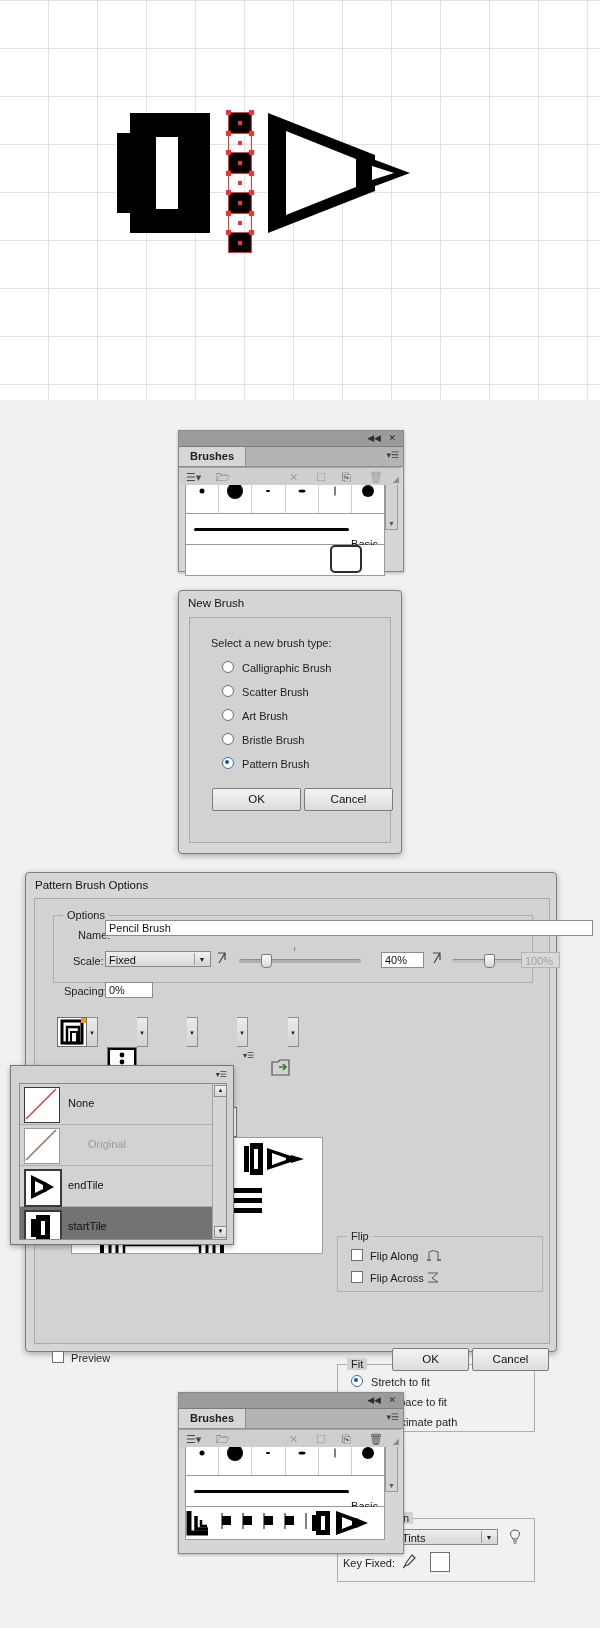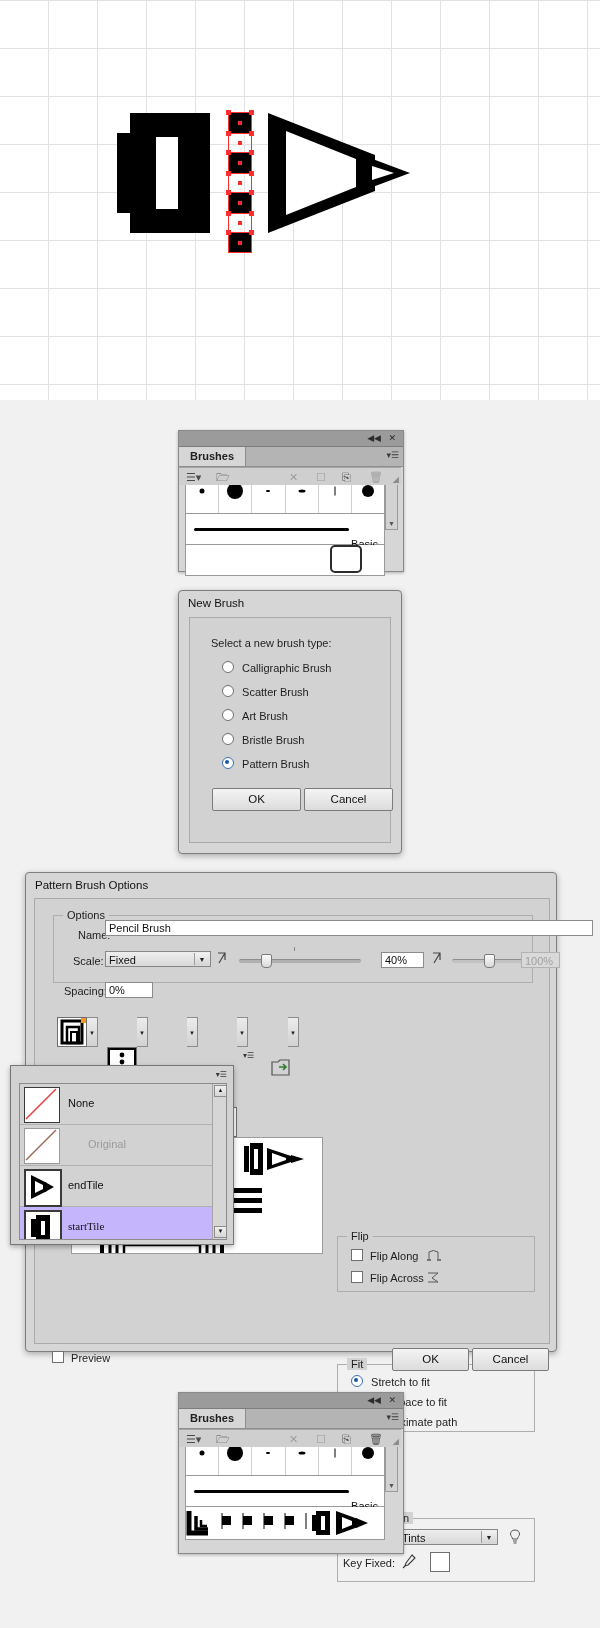--- a/index.html
+++ b/index.html
@@ -101,21 +101,21 @@
   .tilearrow{
     background:linear-gradient(#ececec,#d2d2d2);border:1px solid #8d8d8d;border-left:none;
     box-sizing:border-box;font-size:6px;text-align:center;color:#222;
   }
   .corner-dot{position:absolute;right:0;top:0;width:5px;height:5px;background:#f59b18;}
 
   
   .tilelist{background:#d2d2d2;border:1px solid #777;box-shadow:0 2px 5px rgba(0,0,0,.3);}
   .tl-head{height:17px;position:relative;}
   .tl-row{height:40px;border-bottom:1px solid #b1b1b1;position:relative;background:#d2d2d2;}
-  .tl-row.sel{background:#c4b5fd;font-family:Liberation Serif, serif;}
+  .tl-row.sel{background:#737373;}
   .tl-thumb{position:absolute;left:4px;top:3px;width:34px;height:34px;background:#fff;border:1px solid #3a3a3a;overflow:hidden;}
   .tl-txt{position:absolute;left:48px;top:13px;font-size:11px;color:#111;}
   .tl-txt.muted{color:#9b9b9b;margin-left:20px;}
   .tl-scroll{position:absolute;right:0;top:0;bottom:0;width:13px;background:#d6d6d6;border-left:1px solid #a4a4a4;}
 
   .prevarea{background:#fff;border:1px solid #9b9b9b;overflow:hidden;position:relative;}
   svg{display:block;}
 </style>
 </head>
 <body>
@@ -375,21 +375,21 @@
           <g fill="none" stroke="#000">
             <rect x="30" y="88" width="120" height="34" stroke-width="4"></rect>
             <rect x="38" y="95" width="104" height="28" stroke-width="3"></rect>
             <rect x="45" y="101" width="90" height="24" stroke-width="3"></rect>
             <rect x="52" y="107" width="76" height="20" stroke-width="2.5"></rect>
           </g>
         </g>
       </svg>
     </div>
 
-    <div class="abs group" style="left:302px;top:152px;width:196px;height:54px;">
+    <div class="abs group" style="left:302px;top:152px;width:196px;height:54px;padding-left:8px;">
       <span class="group-lbl">Flip</span>
       <div class="abs" style="left:13px;top:12px;">
         <span class="chk"></span>
         <span class="lbl" style="margin-left:4px;">Flip Along</span>
       </div>
       <svg class="abs" style="left:88px;top:11px;" width="16" height="14">
         <path d="M3,11 L3,4 Q7,1 12,4 L12,11" stroke="#5a5a5a" fill="none" stroke-width="1"></path>
         <path d="M1,12 L5,12 M11,12 L15,12" stroke="#5a5a5a" stroke-width="1.3"></path>
       </svg>
       <div class="abs" style="left:13px;top:34px;">

